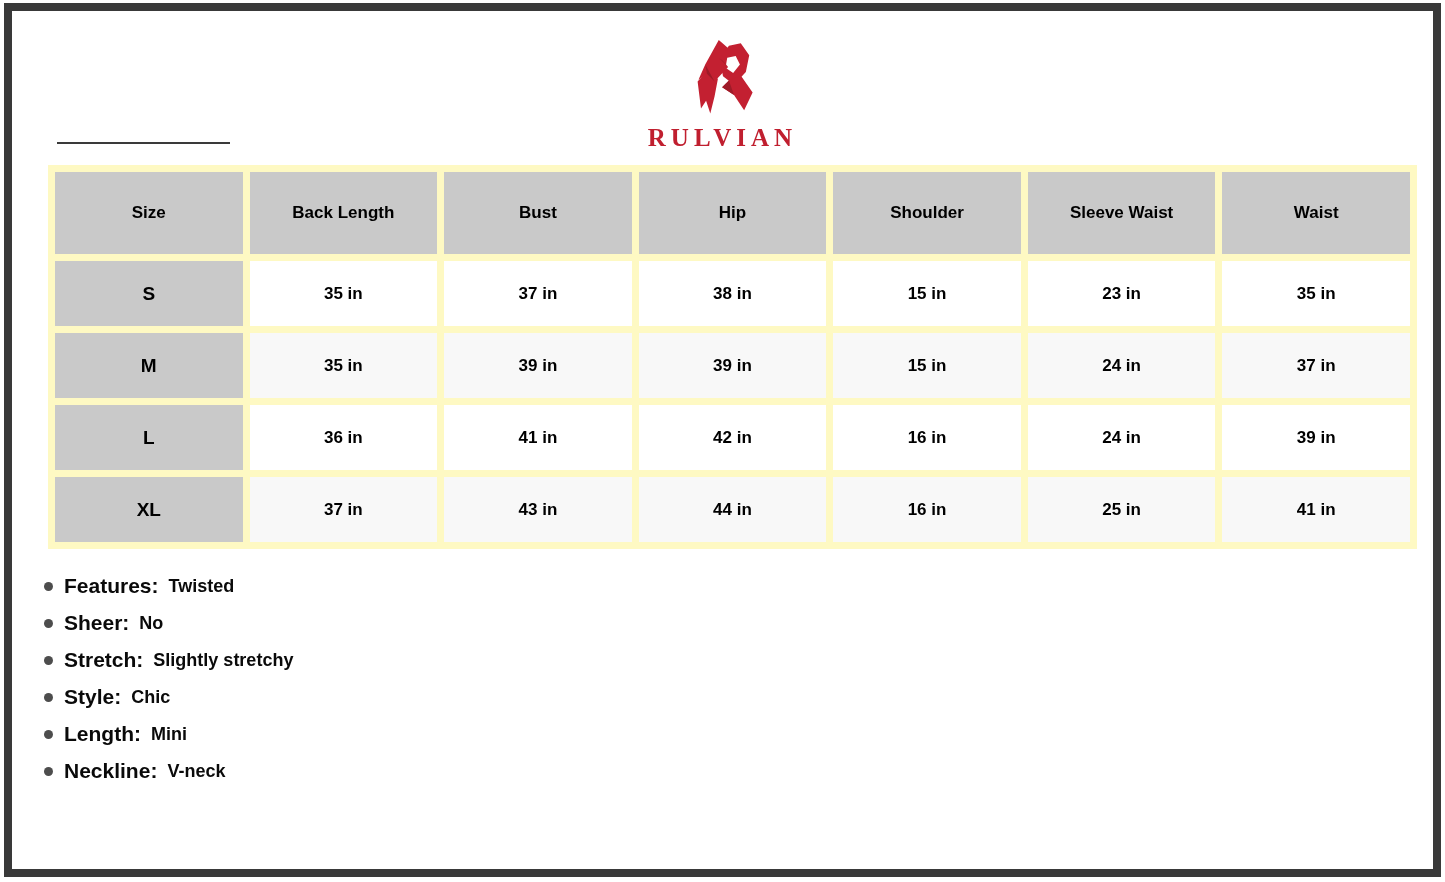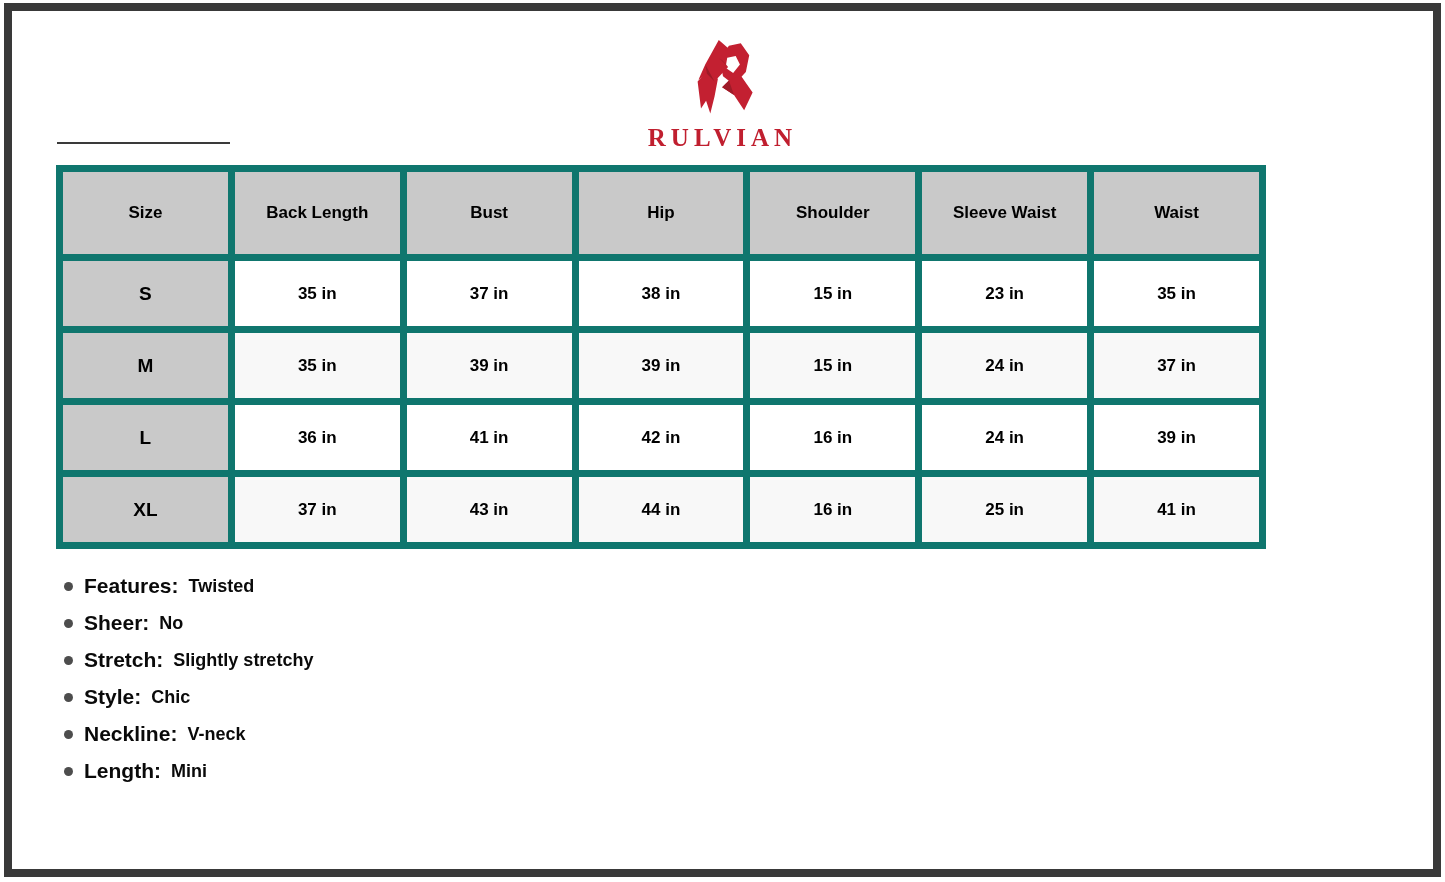--- a/index.html
+++ b/index.html
@@ -25,38 +25,38 @@
     display:flex;flex-direction:column;align-items:center;
   }
   .logo-mark{width:88px;height:88px;}
   .brand-name{
     margin-top:2px;
     font-family:"Liberation Serif",serif;font-weight:bold;
     font-size:25px;letter-spacing:5px;color:#c01f2f;
   }
   
   .size-table{
-    position:absolute;left:56px;top:165px;width:1210px;
-    border-collapse:separate;border-spacing:7px;background:#0f766e;
+    position:absolute;left:48px;top:165px;width:1369px;
+    border-collapse:separate;border-spacing:7px;background:#fef9c3;
     table-layout:fixed;
   }
   .size-table th{
     height:80px;background:#c9c9c9;color:#000;
     font-size:17px;font-weight:bold;text-align:center;vertical-align:middle;
   }
   .size-table td{
     height:63px;text-align:center;vertical-align:middle;
     font-size:17px;font-weight:bold;color:#000;
   }
   .size-table td.size-cell{background:#c9c9c9;font-size:19px;}
   .size-table tr.row-a td.val-cell{background:#ffffff;}
   .size-table tr.row-b td.val-cell{background:#f8f8f8;}
   
   .details{
-    position:absolute;left:64px;top:574px;list-style:none;margin:0;padding:0;
+    position:absolute;left:44px;top:574px;list-style:none;margin:0;padding:0;
   }
   .details li{
     display:flex;align-items:center;margin-bottom:13px;height:24px;
   }
   .bullet{
     width:9px;height:9px;border-radius:50%;background:#4d4d4d;
     margin-right:11px;flex:0 0 auto;
   }
   .detail-label{
     font-size:21px;font-weight:bold;color:#0a0a0a;margin-right:10px;white-space:nowrap;
@@ -160,23 +160,23 @@
       <span class="detail-label">Stretch:</span>
       <span class="detail-value">Slightly stretchy</span>
     </li>
     <li>
       <span class="bullet"></span>
       <span class="detail-label">Style:</span>
       <span class="detail-value">Chic</span>
     </li>
     <li>
       <span class="bullet"></span>
-      <span class="detail-label">Neckline:</span>
-      <span class="detail-value">V-neck</span>
+      <span class="detail-label">Length:</span>
+      <span class="detail-value">Mini</span>
     </li>
     <li>
       <span class="bullet"></span>
-      <span class="detail-label">Length:</span>
-      <span class="detail-value">Mini</span>
+      <span class="detail-label">Neckline:</span>
+      <span class="detail-value">V-neck</span>
     </li>
   </ul>
 
 </div>
 
 </body></html>

